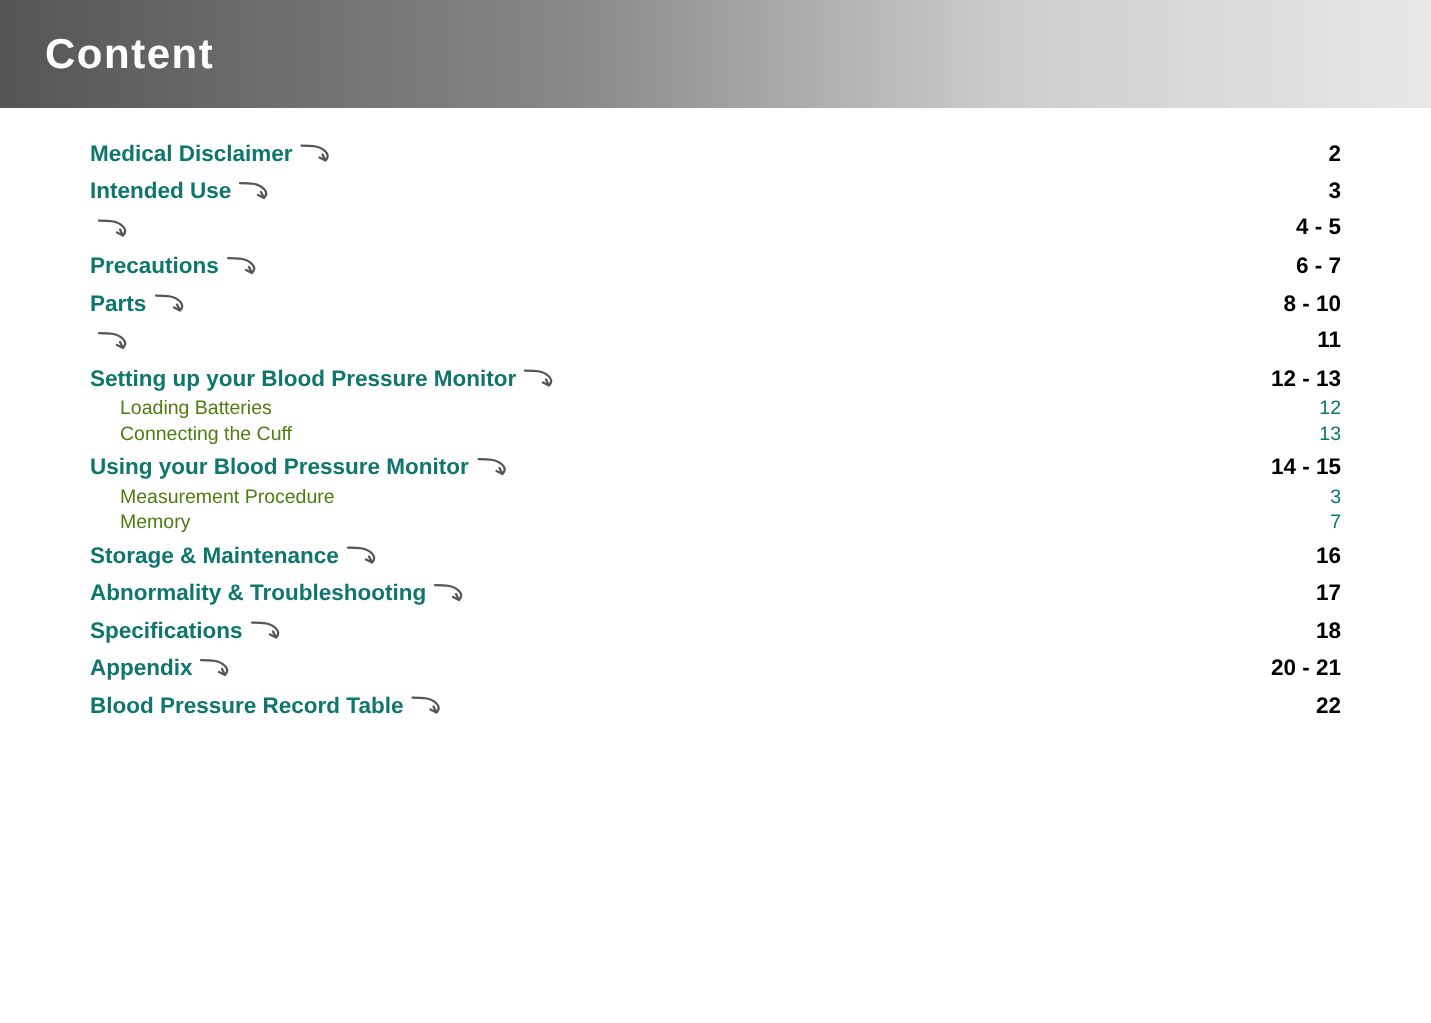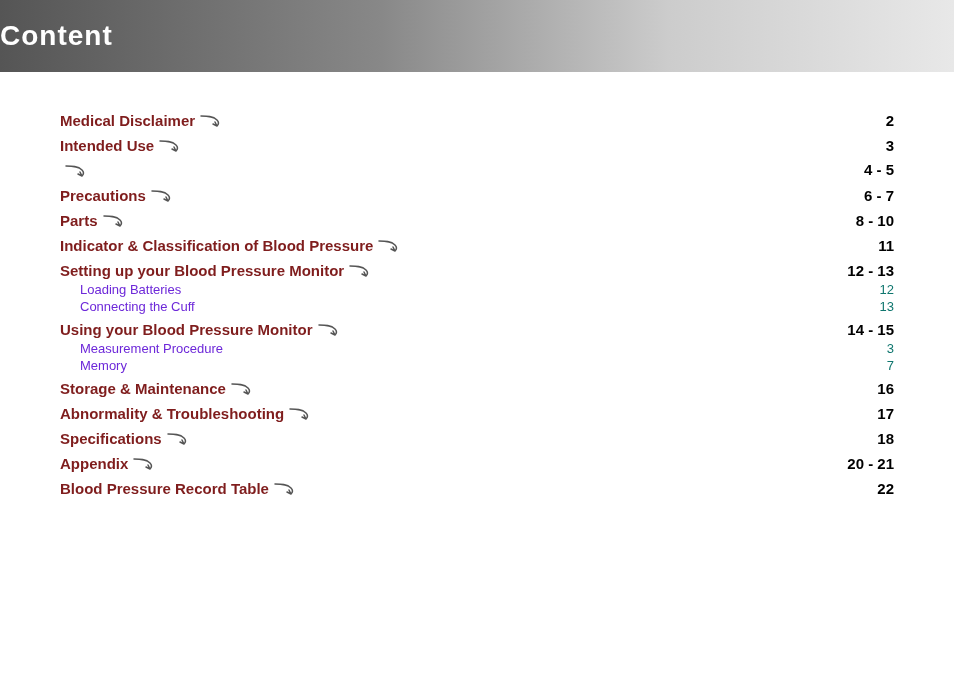--- a/index.html
+++ b/index.html
@@ -22,21 +22,22 @@
       background: #fff;
       position: relative;
     }
 
     .header-banner {
       width: 100%;
       height: 72px;
       background: linear-gradient(to right, #555555 0%, #888888 40%, #cccccc 70%, #e8e8e8 100%);
       display: flex;
       align-items: center;
-      margin-bottom: 34px;
+      padding-left: 30px;
+      margin-bottom: 16px;
     }
 
     .header-title {
       color: #ffffff;
       font-size: 28px;
       font-weight: bold;
       letter-spacing: 1px;
     }
 
     .content-area {
@@ -60,27 +61,27 @@
 
     .toc-left {
       display: flex;
       align-items: center;
       flex: 1;
     }
 
     .toc-title-main {
       font-size: 15px;
       font-weight: bold;
-      color: #7f1d1d;
+      color: #0f766e;
     }
 
     .toc-title-sub {
       font-size: 13px;
       font-weight: normal;
-      color: #6d28d9;
+      color: #4d7c0f;
       padding-left: 20px;
     }
 
     .toc-page-main {
       font-size: 15px;
       font-weight: bold;
       color: #000000;
       min-width: 80px;
       text-align: right;
     }
@@ -163,21 +164,20 @@
             <span class="toc-title-main">Parts</span>
             <span><svg class="curved-arrow" viewBox="0 0 22 14" fill="none" xmlns="http://www.w3.org/2000/svg">
       <path d="M2 2 C8 2, 14 2, 18 6 C20 8, 20 10, 18 12 L14 10 M18 12 L16 8" stroke="#555" stroke-width="1.5" fill="none" stroke-linecap="round" stroke-linejoin="round"></path>
     </svg></span>
           </div>
           <div class="toc-dots"></div>
           <span class="toc-page-main">8 - 10</span>
         </div>
         <div class="toc-row toc-row-main">
           <div class="toc-left">
-            <span class="toc-title-main">Indicator &amp; Classification of Blood Pressure</span>
             <span><svg class="curved-arrow" viewBox="0 0 22 14" fill="none" xmlns="http://www.w3.org/2000/svg">
       <path d="M2 2 C8 2, 14 2, 18 6 C20 8, 20 10, 18 12 L14 10 M18 12 L16 8" stroke="#555" stroke-width="1.5" fill="none" stroke-linecap="round" stroke-linejoin="round"></path>
     </svg></span>
           </div>
           <div class="toc-dots"></div>
           <span class="toc-page-main">11</span>
         </div>
         <div class="toc-row toc-row-main">
           <div class="toc-left">
             <span class="toc-title-main">Setting up your Blood Pressure Monitor</span>

